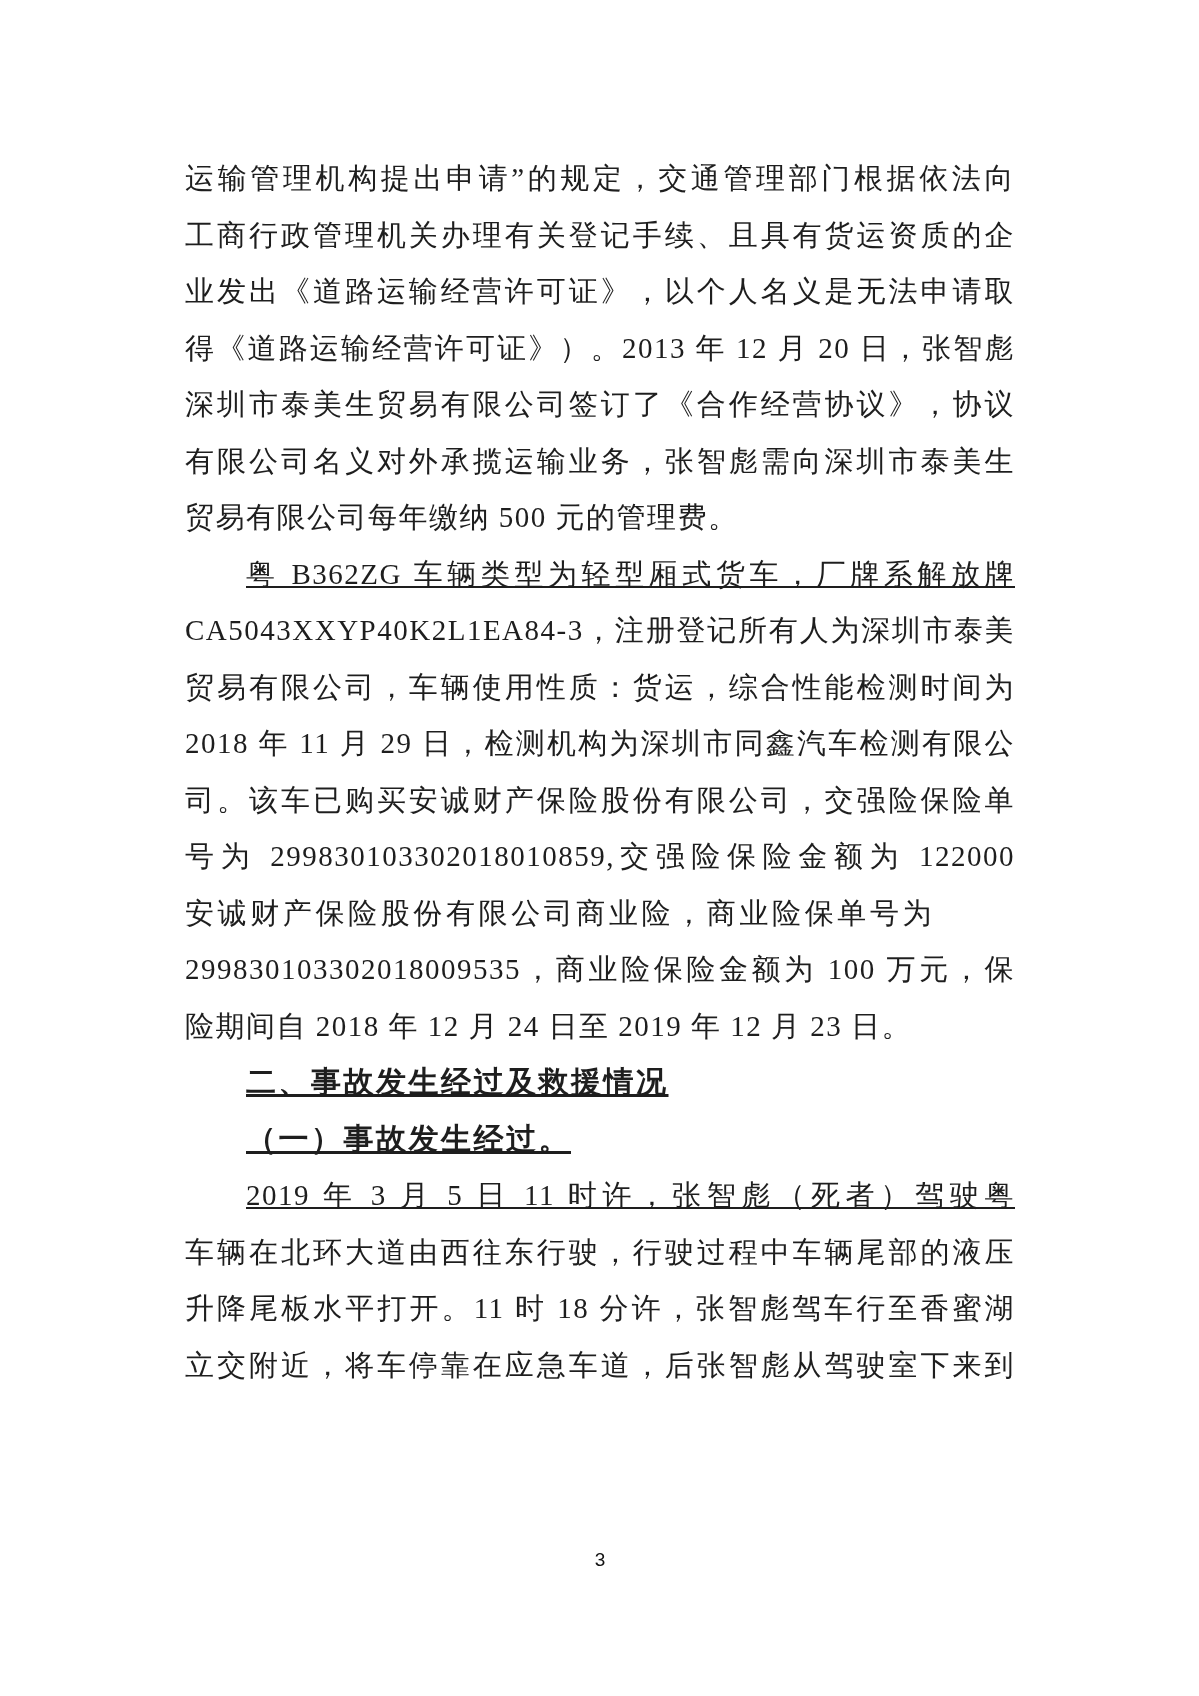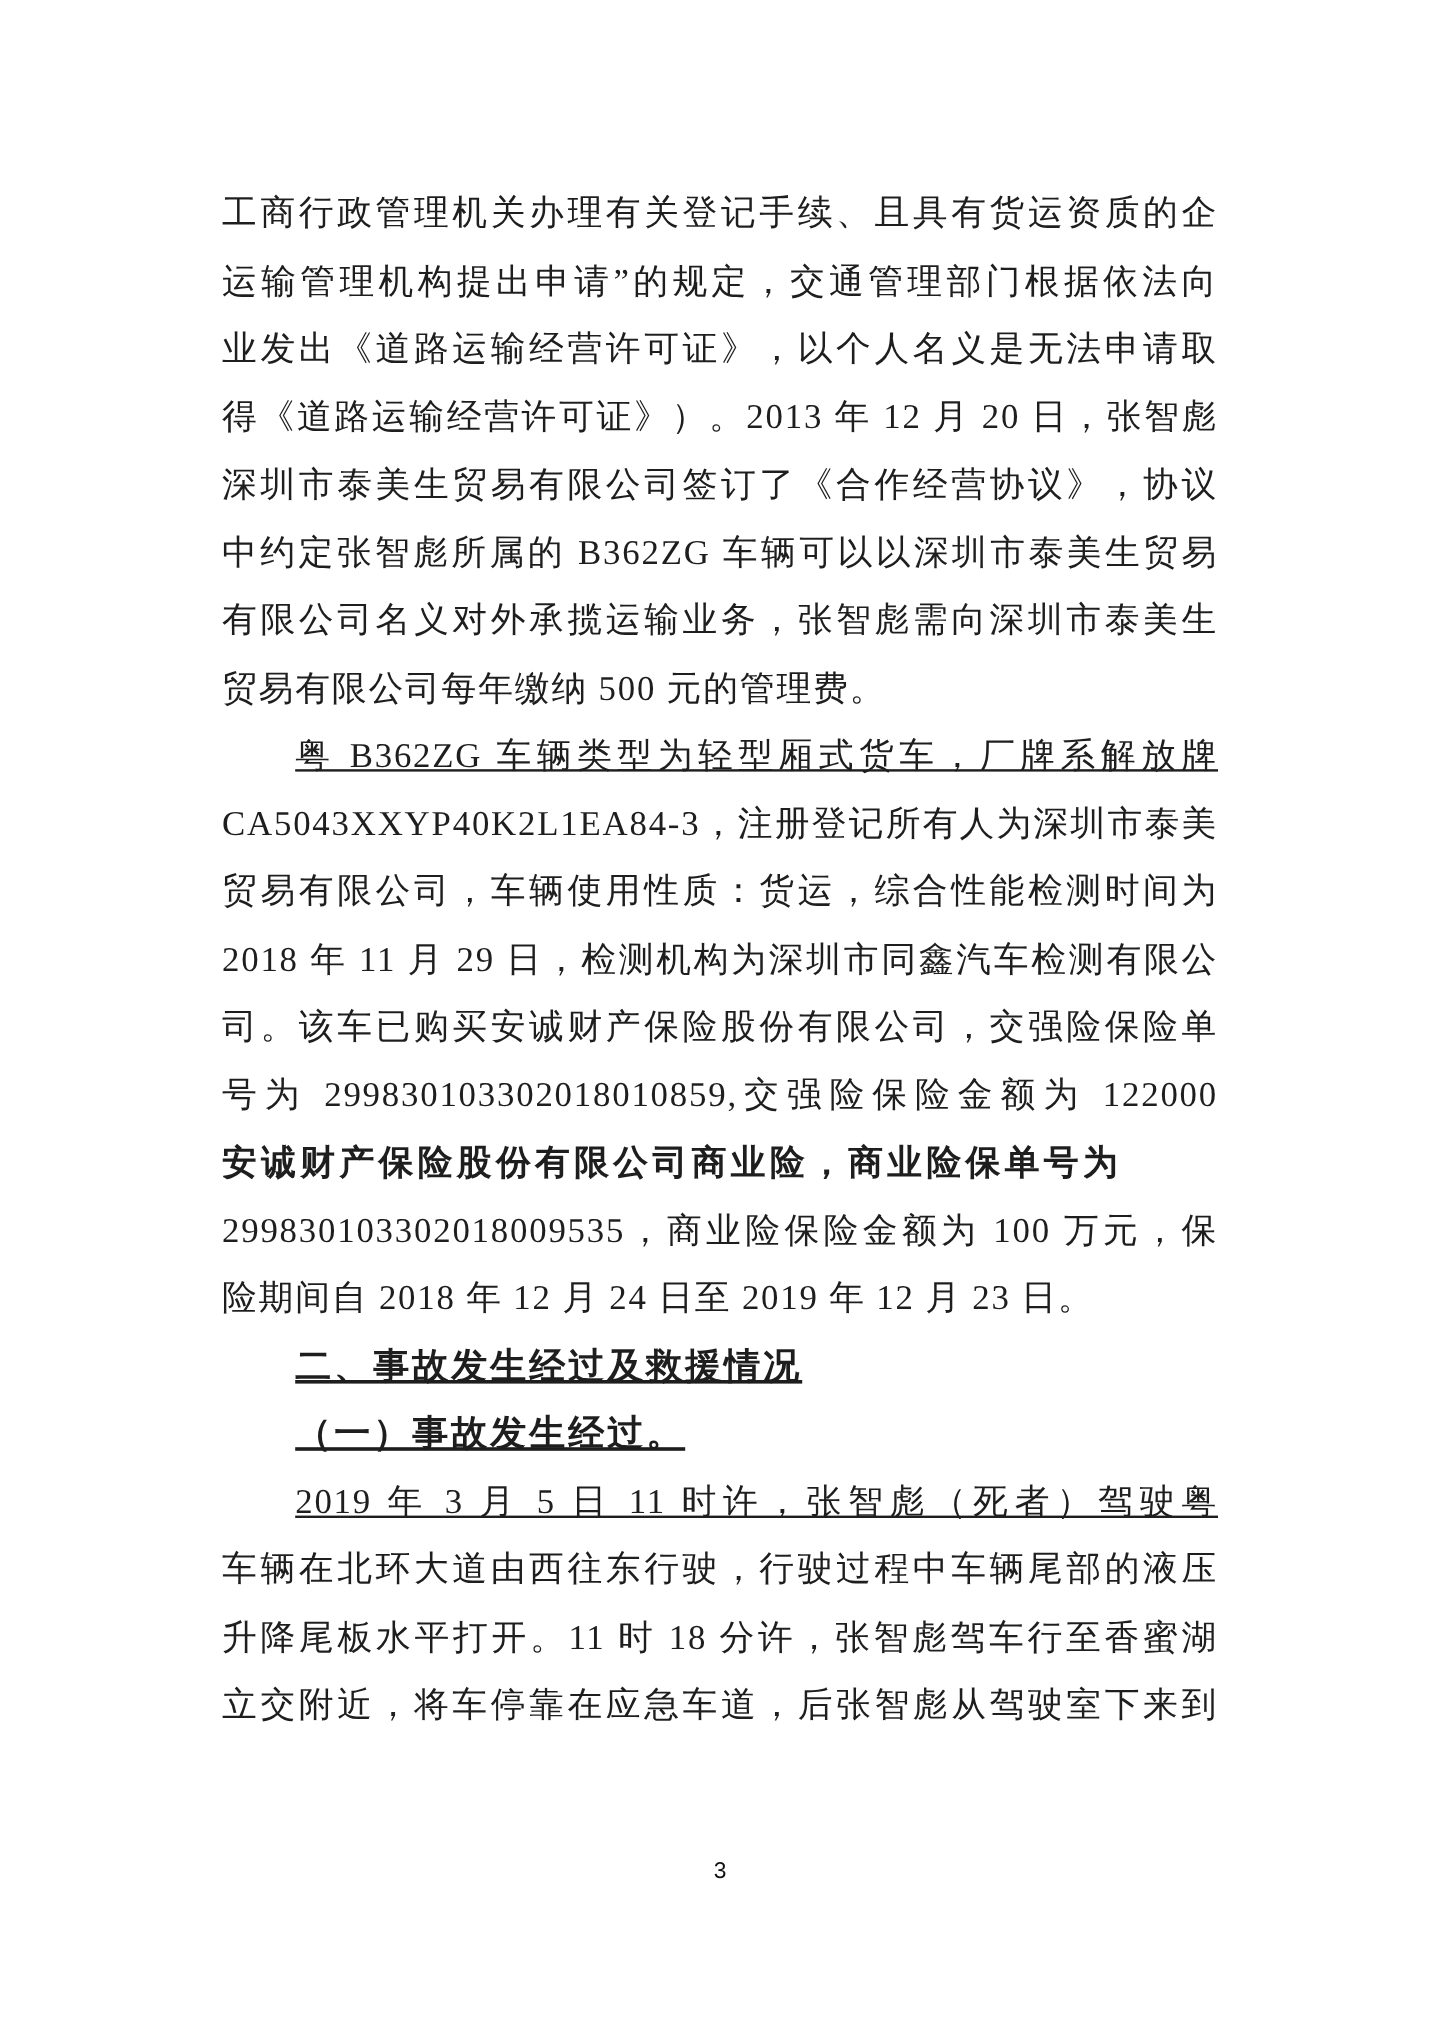--- a/index.html
+++ b/index.html
@@ -32,21 +32,21 @@
     white-space: nowrap;
     overflow: hidden;
   }
   .j {
     white-space: normal;
     text-align: justify;
     text-align-last: justify;
     text-justify: inter-character;
   }
   .ind { text-indent: 61px; text-decoration: underline; }
-  .short { padding-right: 82px; font-weight: bold; }
+  .short { padding-right: 82px; }
   .h {
     font-family: "Liberation Sans", "DejaVu Sans", sans-serif;
     font-weight: bold;
     font-size: 30px;
     letter-spacing: 2.5px;
     text-align-last: left;
     white-space: nowrap;
   }
   .page-number {
     position: absolute;
@@ -58,26 +58,25 @@
     font-size: 19px;
     color: #111;
   }
 </style>
 </head>
 <body>
 
 <div class="page">
   <div class="text-block">
 
+    <div class="line j">运输管理机构提出申请”的规定，交通管理部门根据依法向</div>
     <div class="line j">工商行政管理机关办理有关登记手续、且具有货运资质的企</div>
-    <div class="line j">运输管理机构提出申请”的规定，交通管理部门根据依法向</div>
     <div class="line j">业发出《道路运输经营许可证》，以个人名义是无法申请取</div>
     <div class="line j">得《道路运输经营许可证》）。2013 年 12 月 20 日，张智彪与</div>
     <div class="line j">深圳市泰美生贸易有限公司签订了《合作经营协议》，协议</div>
-    <div class="line j">中约定张智彪所属的 B362ZG 车辆可以以深圳市泰美生贸易</div>
     <div class="line j">有限公司名义对外承揽运输业务，张智彪需向深圳市泰美生</div>
     <div class="line">贸易有限公司每年缴纳 500 元的管理费。</div>
 
     <div class="line j ind">粤 B362ZG 车辆类型为轻型厢式货车，厂牌系解放牌</div>
     <div class="line j">CA5043XXYP40K2L1EA84-3，注册登记所有人为深圳市泰美生</div>
     <div class="line j">贸易有限公司，车辆使用性质：货运，综合性能检测时间为</div>
     <div class="line j">2018 年 11 月 29 日，检测机构为深圳市同鑫汽车检测有限公</div>
     <div class="line j">司。该车已购买安诚财产保险股份有限公司，交强险保险单</div>
     <div class="line j">号为 299830103302018010859,交强险保险金额为 122000 元，</div>
     <div class="line j short">安诚财产保险股份有限公司商业险，商业险保单号为</div>

